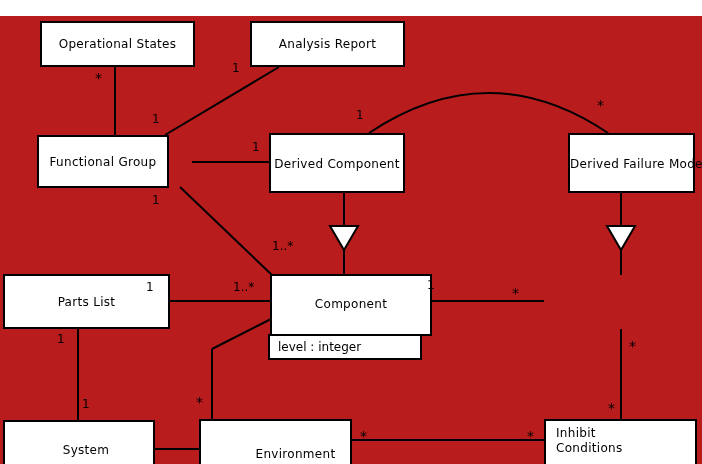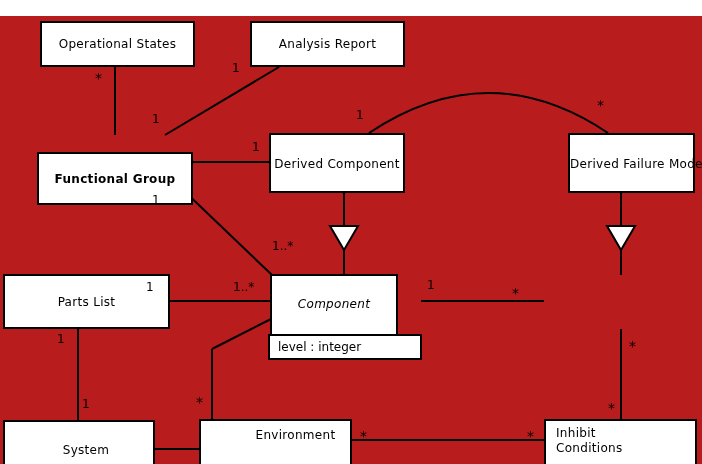--- a/index.html
+++ b/index.html
@@ -120,50 +120,50 @@
   </svg>
 
   <div class="uml-class" style="left:40px; top:5px; width:155px; height:46px;">
     <div class="uml-name" style="top:14px;">Operational States</div>
   </div>
 
   <div class="uml-class" style="left:250px; top:5px; width:155px; height:46px;">
     <div class="uml-name" style="top:14px;">Analysis Report</div>
   </div>
 
-  <div class="uml-class" style="left:37px; top:136px; width:156px; height:53px;font-weight:bold;">
+  <div class="uml-class" style="left:37px; top:119px; width:132px; height:53px;">
     <div class="uml-name" style="top:18px;">Functional Group</div>
   </div>
 
   <div class="uml-class" style="left:269px; top:117px; width:136px; height:60px;">
     <div class="uml-name" style="top:22px;">Derived Component</div>
   </div>
 
   <div class="uml-class" style="left:568px; top:117px; width:127px; height:60px;padding-left:48px;">
     <div class="uml-name" style="top:22px;">Derived Failure Mode</div>
   </div>
 
   <div class="uml-class" style="left:3px; top:258px; width:167px; height:55px;">
     <div class="uml-name" style="top:19px;">Parts List</div>
   </div>
 
-  <div class="uml-class" style="left:270px; top:258px; width:128px; height:62px;font-style:italic;">
+  <div class="uml-class" style="left:270px; top:258px; width:162px; height:62px;">
     <div class="uml-name" style="top:21px;">Component</div>
   </div>
   <div class="uml-attr-compartment" style="left:268px; top:318px; width:154px; height:26px;">
     <div class="uml-attr-text">level : integer</div>
   </div>
 
 
   <div class="uml-class" style="left:3px; top:404px; width:152px; height:58px;">
     <div class="uml-name" style="top:21px;padding-left:14px;">System</div>
   </div>
 
   <div class="uml-class" style="left:199px; top:403px; width:153px; height:58px;">
-    <div class="uml-name" style="top:7px;padding-left:40px;">Environment</div>
+    <div class="uml-name" style="top:26px;padding-left:40px;">Environment</div>
   </div>
 
   <div class="uml-class" style="left:544px; top:403px; width:153px; height:58px;">
     <div class="uml-name left-align" style="top:5px;">Inhibit
 Conditions</div>
   </div>
 
   <span class="mult star" style="left:95px; top:57px;">*</span>
 
   <span class="mult" style="left:152px; top:96px;">1</span>

